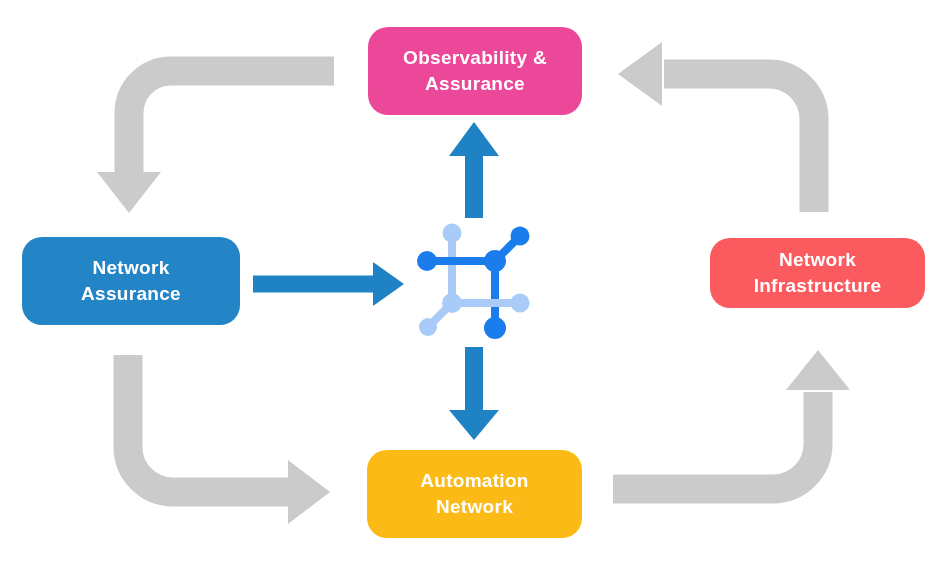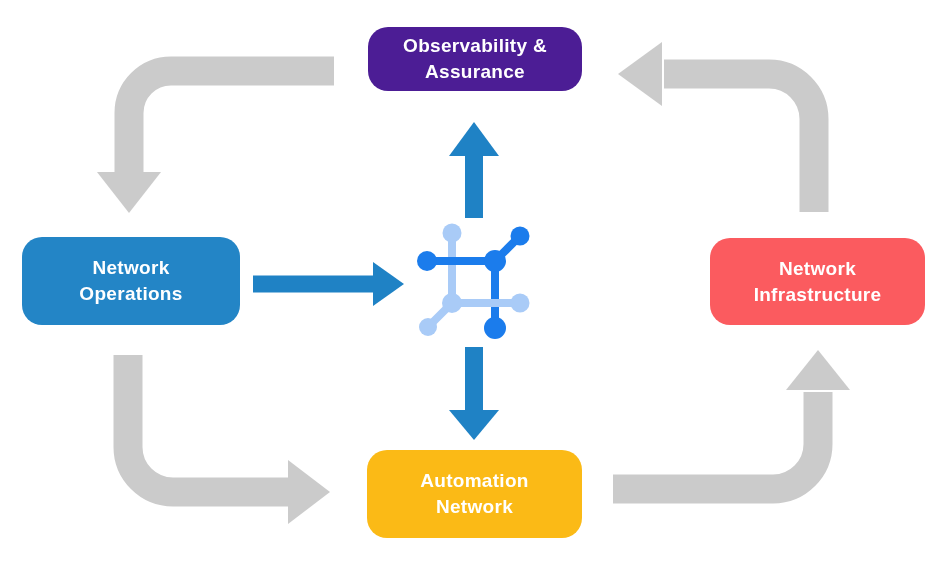--- a/index.html
+++ b/index.html
@@ -86,29 +86,29 @@
       <circle cx="495" cy="261" r="11" fill="#1B7CEC"></circle>
       <circle cx="520" cy="236" r="9.5" fill="#1B7CEC"></circle>
       <circle cx="495" cy="328" r="11" fill="#1B7CEC"></circle>
 
       <path d="M 452 303 L 520 303" fill="none" stroke-width="8" stroke="#A9CBF7"></path>
       <circle cx="520" cy="303" r="9.5" fill="#A9CBF7"></circle>
       <circle cx="452" cy="303" r="10" fill="#A9CBF7"></circle>
     </g>
   </svg>
 
-  <div class="node" style="left: 368px; top: 27px; width: 214px; height: 64px; background-color: #4c1d95;">
+  <div class="node" style="left: 368px; top: 27px; width: 214px; height: 88px; background-color: #ec4899;">
     <span class="node-label">Observability &amp; Assurance</span>
   </div>
 
   <div class="node" style="left: 22px; top: 237px; width: 218px; height: 88px; background-color: rgb(35, 133, 198);">
-    <span class="node-label">Network Operations</span>
+    <span class="node-label">Network Assurance</span>
   </div>
 
-  <div class="node" style="left: 710px; top: 238px; width: 215px; height: 87px; background-color: rgb(251, 91, 95);">
+  <div class="node" style="left: 710px; top: 238px; width: 215px; height: 70px; background-color: rgb(251, 91, 95);">
     <span class="node-label">Network Infrastructure</span>
   </div>
 
   <div class="node" style="left: 367px; top: 450px; width: 215px; height: 88px; background-color: rgb(251, 186, 22);">
     <span class="node-label">Automation Network</span>
   </div>
 
 </div>
 
 </body></html>

